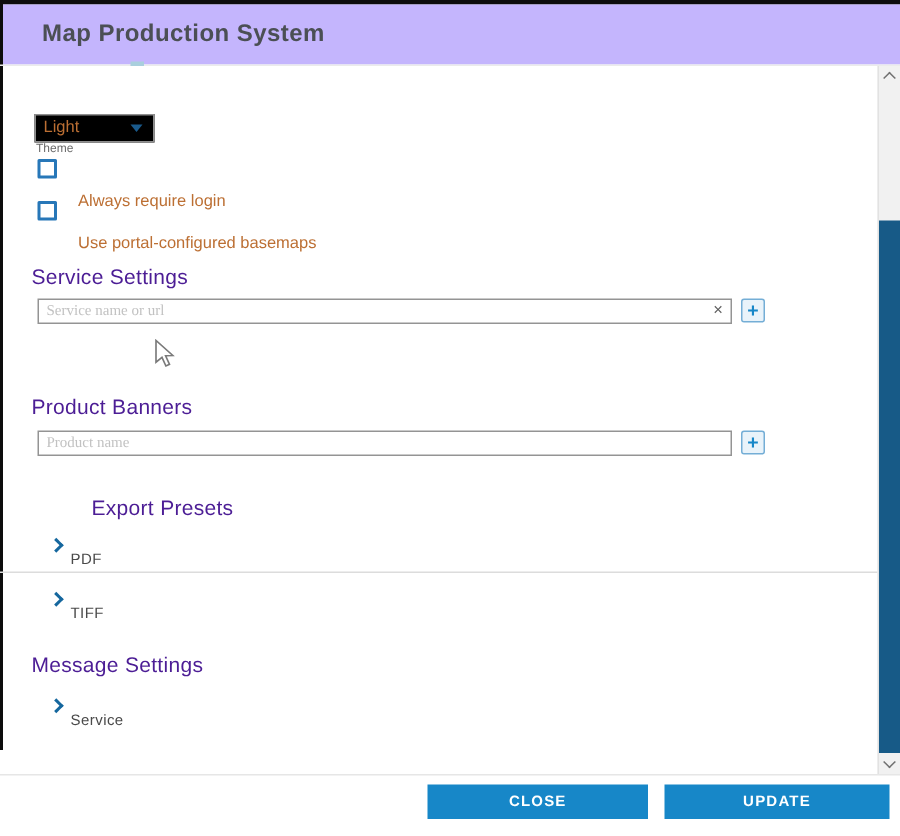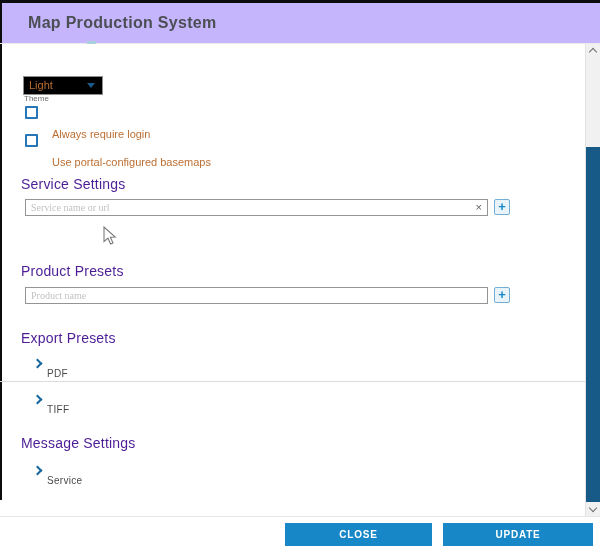--- a/index.html
+++ b/index.html
@@ -81,27 +81,27 @@
   <div class="input-wrap" style="top:199px;">
     <input class="text-input" type="text" placeholder="Service name or url" style="">
     <span class="clear-x">×</span>
   </div>
   <div class="plus-btn" style="top:199px;"><span>+</span></div>
 
   <svg class="cursor" viewBox="0 0 14 20">
     <polygon points="1,1 1,15.5 5,12.2 7.6,18 10,16.9 7.4,11.2 12.2,11" fill="#ffffff" stroke="#7a7a7a" stroke-width="1.1"></polygon>
   </svg>
 
-  <div class="section-heading" style="top:263px;">Product Presets</div>
+  <div class="section-heading" style="top:263px;">Product Banners</div>
   <div class="input-wrap" style="top:287px;">
     <input class="text-input" type="text" style="padding-right: 5px;" placeholder="Product name">
   </div>
   <div class="plus-btn" style="top:287px;"><span>+</span></div>
 
-  <div class="section-heading" style="top:330px;">Export Presets</div>
+  <div class="section-heading" style="top:330px;margin-left:40px;">Export Presets</div>
   <div class="expander-row" style="top:357px;">
     <span class="chevron-right"></span>
     <span class="exp-label">PDF</span>
   </div>
   <div class="row-divider" style="top:381px;"></div>
   <div class="expander-row" style="top:393px;">
     <span class="chevron-right"></span>
     <span class="exp-label">TIFF</span>
   </div>
 

